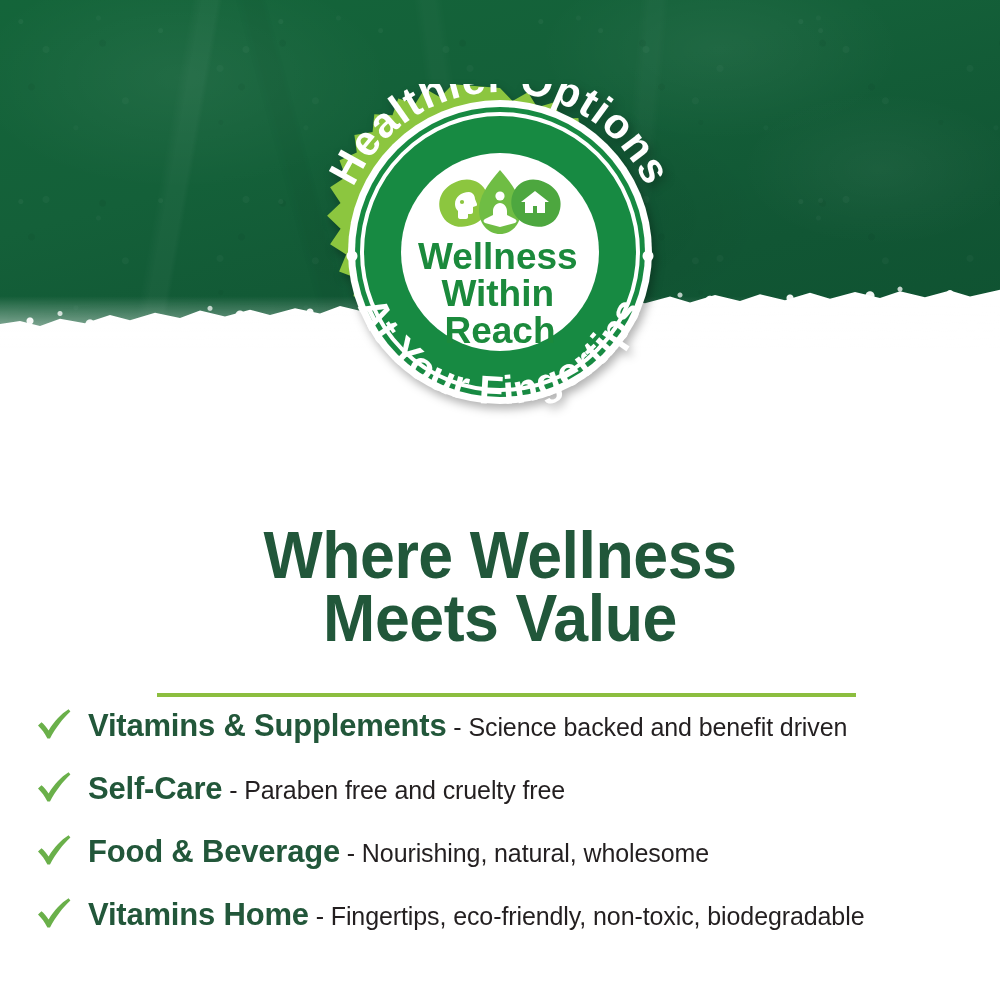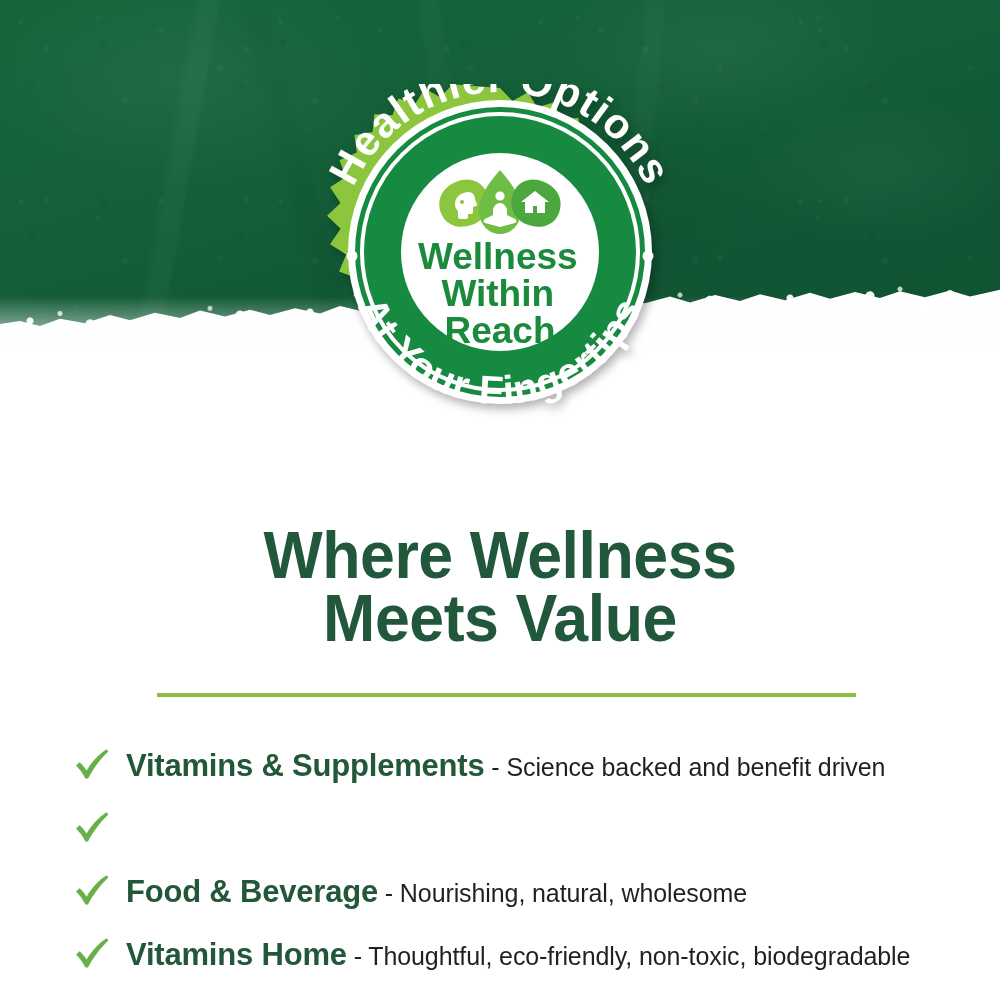--- a/index.html
+++ b/index.html
@@ -132,21 +132,21 @@
   }
   .headline .l2{ display:block; }
 
   .divider{
     position:absolute; left:157px; top:693px; width:699px; height:4px;
     background:#8cbe3f;
   }
 
   
   .bullets{
-    position:absolute; left:0; top:734px; width:1000px;padding-left:38px;
+    position:absolute; left:0; top:694px; width:1000px;
   }
   .bullet{
     position:relative;
     height:63px;
     display:flex; align-items:center;
     padding-left:34px;
   }
   .check{
     width:40px; height:40px; flex:0 0 40px;
     margin-right:14px;
@@ -273,32 +273,33 @@
           </svg>
         </span>
         <span class="btext"><span class="btitle">Vitamins &amp; Supplements</span><span class="bdesc"> - Science backed and benefit driven</span></span>
       </div>
       <div class="bullet">
         <span class="check">
           <svg viewBox="0 0 40 40" xmlns="http://www.w3.org/2000/svg">
             <path d="M4 21.5 L7.5 18.2 C9.8 19.9 12.3 22.9 14.6 26.4 C20.2 17.0 26.8 10.2 34.6 5.2 L36.4 7.6 C28.8 14.6 21.6 24.0 16.0 34.6 L13.4 34.6 C11.0 29.7 7.8 25.1 4 21.5 Z" fill="#6ab04a"></path>
           </svg>
         </span>
+        <span class="btext"><span class="btitle">Self-Care</span><span class="bdesc"> - Paraben free and cruelty free</span></span>
       </div>
       <div class="bullet">
         <span class="check">
           <svg viewBox="0 0 40 40" xmlns="http://www.w3.org/2000/svg">
             <path d="M4 21.5 L7.5 18.2 C9.8 19.9 12.3 22.9 14.6 26.4 C20.2 17.0 26.8 10.2 34.6 5.2 L36.4 7.6 C28.8 14.6 21.6 24.0 16.0 34.6 L13.4 34.6 C11.0 29.7 7.8 25.1 4 21.5 Z" fill="#6ab04a"></path>
           </svg>
         </span>
         <span class="btext"><span class="btitle">Food &amp; Beverage</span><span class="bdesc"> - Nourishing, natural, wholesome</span></span>
       </div>
       <div class="bullet">
         <span class="check">
           <svg viewBox="0 0 40 40" xmlns="http://www.w3.org/2000/svg">
             <path d="M4 21.5 L7.5 18.2 C9.8 19.9 12.3 22.9 14.6 26.4 C20.2 17.0 26.8 10.2 34.6 5.2 L36.4 7.6 C28.8 14.6 21.6 24.0 16.0 34.6 L13.4 34.6 C11.0 29.7 7.8 25.1 4 21.5 Z" fill="#6ab04a"></path>
           </svg>
         </span>
-        <span class="btext"><span class="btitle">Vitamins Home</span><span class="bdesc"> - Thoughtful, eco-friendly, non-toxic, biodegradable</span></span>
+        <span class="btext"><span class="btitle">Vitamins Home</span><span class="bdesc"> - Fingertips, eco-friendly, non-toxic, biodegradable</span></span>
       </div>
     </div>
 
 </div>
 
 </body></html>

